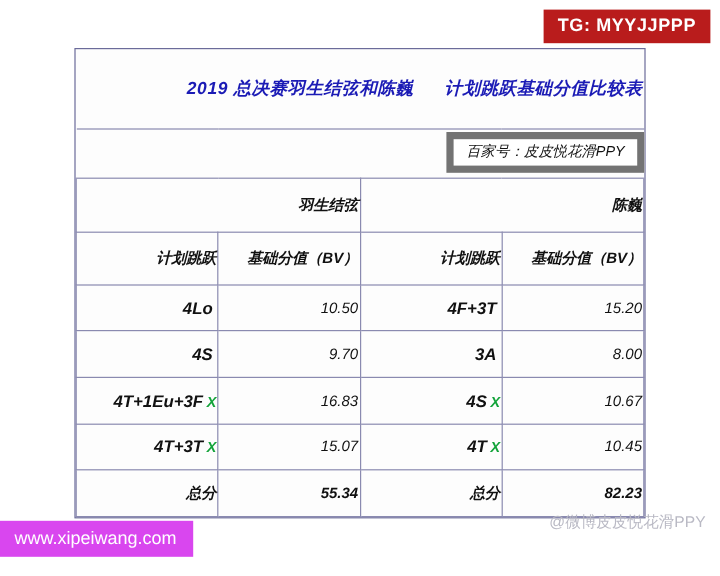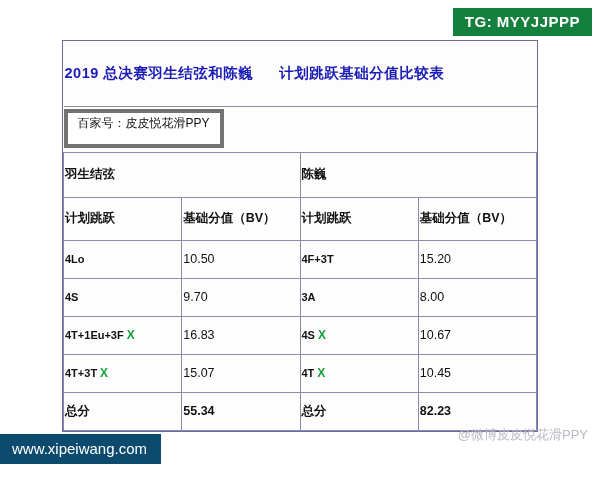--- a/index.html
+++ b/index.html
@@ -13,35 +13,35 @@
     font-family: "Liberation Sans", sans-serif;
     position: relative;
     overflow: hidden;
   }
 
   
   .tg-badge {
     position: absolute;
     top: 8px;
     right: 8px;
-    background: #15803d;
+    background: #b91c1c;
     color: #ffffff;
     font-weight: bold;
     font-size: 15px;
     letter-spacing: 0.5px;
     padding: 5px 12px 6px 12px;
     z-index: 5;
   }
 
   
   .site-badge {
     position: absolute;
     left: 0;
     bottom: 16px;
-    background: #0c4a6e;
+    background: #d946ef;
     color: #ffffff;
     font-size: 15px;
     padding: 6px 14px 7px 12px;
     z-index: 5;
   }
 
   
   .card {
     position: absolute;
     left: 62px;
@@ -54,25 +54,26 @@
   }
 
   table.sheet {
     width: 100%;
     height: 100%;
     border-collapse: collapse;
     table-layout: fixed;
   }
   table.sheet td {
     border: 1px solid #8a8ab0;
-    text-align: left;
+    text-align: right;
     vertical-align: middle;
     font-size: 12.5px;
     color: #111111;
     padding: 2px 1px;
+    font-style: italic;
   }
 
   .title-cell {
     border: none !important;
     border-bottom: 1px solid #8a8ab0 !important;
     height: 52px;
     position: relative;
   }
   .title-text {
     color: #1b1bb5;
@@ -83,22 +84,22 @@
   .title-gap { display: inline-block; width: 26px; }
 
   .source-cell {
     border: none !important;
     border-bottom: 1px solid #8a8ab0 !important;
     height: 26px;
     padding: 0 !important;
   }
   .source-box {
     display: inline-block;
-    border: 4px solid #737373;
-    padding: 2px 10px 12px 10px;
+    border: 6px solid #737373;
+    padding: 2px 10px 3px 10px;
     font-size: 12px;
     color: #111;
     background: #ffffff;
     position: relative;
     top: -1px;
   }
 
   .skater-cell {
     height: 34px;
     color: #1b1bb5;
@@ -107,21 +108,21 @@
   }
   .subhead-cell {
     height: 32px;
     color: #1b1bb5;
     font-weight: bold;
     font-size: 12.5px;
   }
 
   .jump {
     font-weight: bold;
-    font-size: 11px;
+    font-size: 14px;
   }
   .bv {
     font-size: 13px;
   }
   .flag {
     color: #13a33a;
     font-weight: bold;
     margin-left: 3px;
     font-size: 12px;
   }

